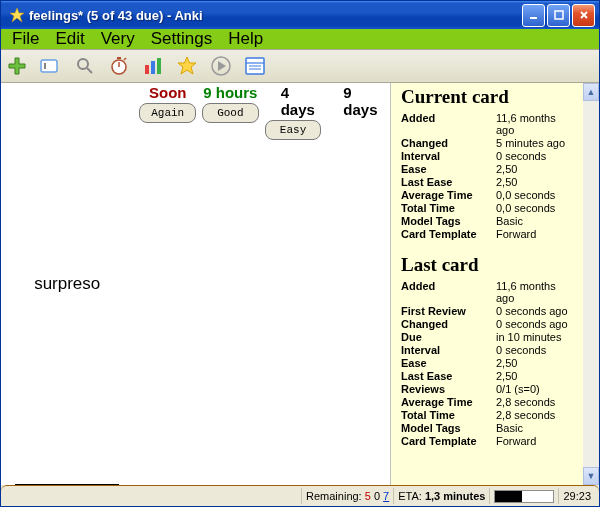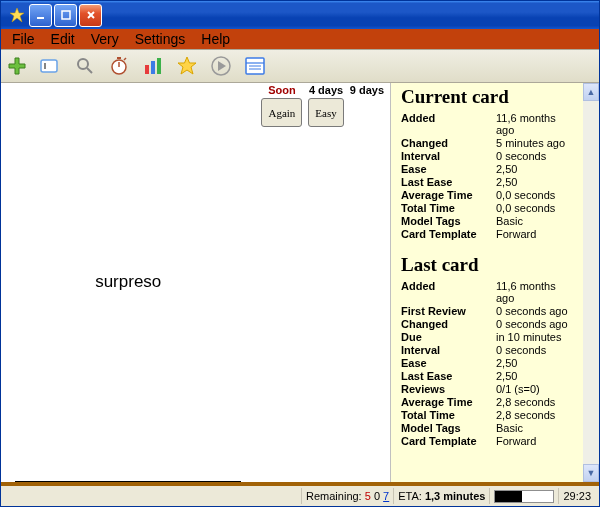--- a/index.html
+++ b/index.html
@@ -50,26 +50,26 @@
   }
   .win-btn.min, .win-btn.max {
     background: linear-gradient(to bottom, #72a5f6, #2e63cf);
   }
   .win-btn.close {
     background: linear-gradient(to bottom, #f49c75, #e2522a 40%, #c73a18);
   }
   
   .menubar {
     height: 20px;
-    background: #c2410c;
+    background: #84cc16;
     display: flex;
     align-items: center;
     padding: 0 4px;
     gap: 2px;
-    font-size: 14px;
+    font-size: 17px;
     border-bottom: 1px solid #aca899;
   }
   .menubar .menu {
     padding: 2px 7px;
     color: #000;
   }
   
   .toolbar {
     height: 32px;
     background: linear-gradient(to bottom, #f0eee3, #e0ddc8);
@@ -121,35 +121,35 @@
     gap: 6px;
   }
   .answer-col {
     flex: 1;
     display: flex;
     flex-direction: column;
     align-items: center;
     gap: 2px;
   }
   .answer-col .ivl {
-    font-size: 11px;
+    font-size: 15px;
     font-weight: bold;
   }
   .answer-col button {
     width: 100%;
-    height: 29px;
+    height: 20px;
     font-size: 11px;
-    font-family: Liberation Serif, serif;
+    font-family: Liberation Mono, monospace;
     background: #ece9d8;
     border: 1px solid #7a7a7a;
-    border-radius: 3px;
+    border-radius: 8px;
   }
   .ivl.soon { color: #a00000; }
   .ivl.good { color: #008000; }
-  .ivl.std  { color: #000; }
+  .ivl.std  { color: #000; margin-left: 16px; }
   
   .sidebar-wrap {
     width: 208px;
     display: flex;
     background: #fff;
     border-left: 1px solid #c0c0c0;
   }
   .sidebar {
     flex: 1;
     background: #ffffd8;
@@ -188,26 +188,27 @@
   }
   .info-table td.k {
     font-weight: bold;
     width: 95px;
   }
   .sidebar .block2 { margin-top: 14px; }
   
   .statusbar {
     height: 20px;
     background: #ece9d8;
-    border-top: 4px solid #a16207;
+    border-top: 1px solid #a16207;
     display: flex;
     align-items: center;
     justify-content: flex-end;
     padding: 0 4px;
     font-size: 11px;
+    border-radius: 6px;
   }
   .statusbar .sb-cell { padding: 0 4px; border-left: 1px solid #c8c4b4; height: 16px; display:flex;align-items:center;}
   .statusbar .sb-cell.first { border-left: none; flex:1;}
   .progressbar {
     width: 58px; height: 11px;
     border: 1px solid #8f8f8f;
     background: #fff;
     position: relative;
   }
   .progressbar .bar {
@@ -222,20 +223,21 @@
 <body>
 
 <div class="window">
 
   <div class="titlebar">
     <div class="app-icon">
       <svg width="16" height="16" viewBox="0 0 16 16">
         <polygon points="8,1 10,6 15,6 11,9 13,15 8,11 3,15 5,9 1,6 6,6" fill="#ffdd55" stroke="#cc9900" stroke-width="0.5"></polygon>
       </svg>
     </div>
+    <div class="title">feelings* (5 of 43 due) - Anki</div>
     <div class="win-btns">
       <div class="win-btn min">
         <svg width="10" height="10">
             <rect x="1" y="7" width="7" height="2" fill="white"></rect>
           </svg>
       </div>
       <div class="win-btn max">
         <svg width="10" height="10">
             <rect x="1" y="1" width="8" height="8" fill="none" stroke="white" stroke-width="1.5"></rect>
           </svg>
@@ -314,20 +316,24 @@
   <div class="content">
     <div class="card-pane">
       <div class="card-area">
         <div class="card-front">surpreso</div>
         <div class="card-divider"></div>
       </div>
       <div class="answer-row">
         <div class="answer-col">
           <div class="ivl soon">Soon</div>
           <button>Again</button>
+        </div>
+        <div class="answer-col">
+          <div class="ivl good">9 hours</div>
+          <button>Good</button>
         </div>
         <div class="answer-col">
           <div class="ivl std">4 days</div>
           <button>Easy</button>
         </div>
         <div class="answer-col">
           <div class="ivl std">9 days</div>
         </div>
       </div>
     </div>

